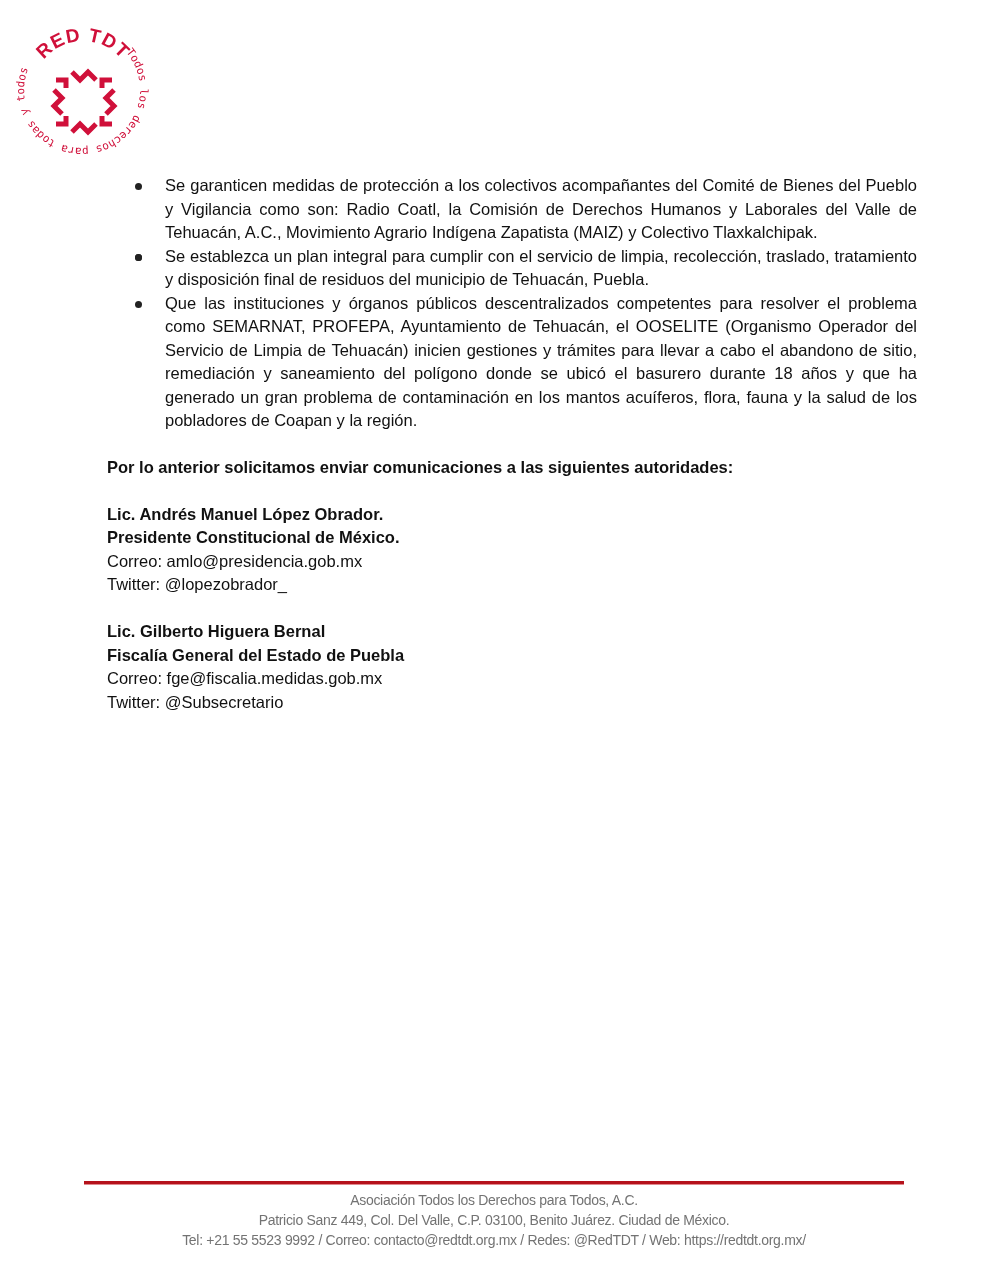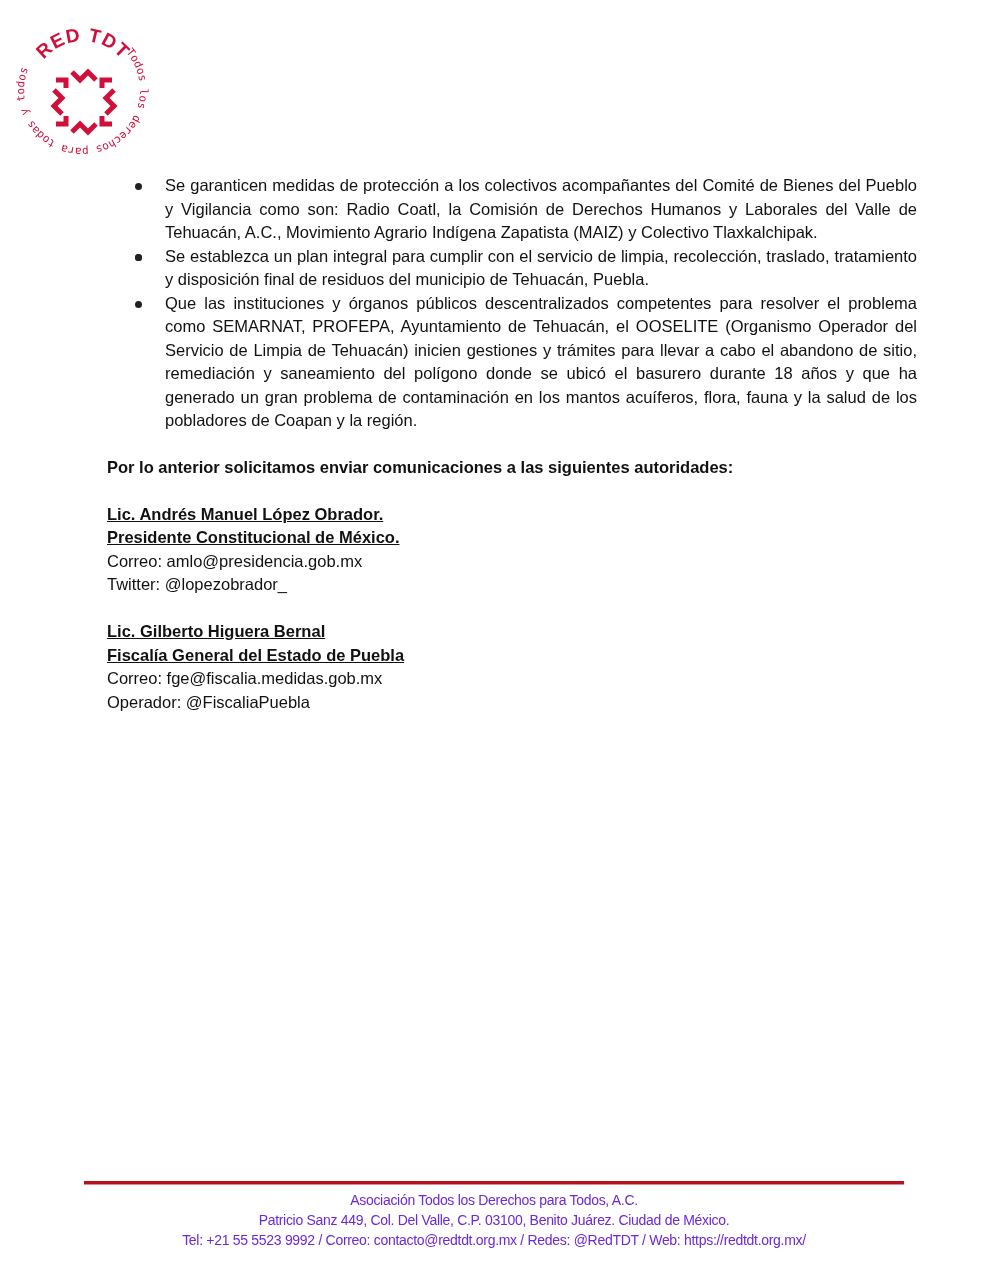--- a/index.html
+++ b/index.html
@@ -19,30 +19,30 @@
       position: relative; padding-left: 58px; text-align: justify;
     }
     ul.bullets li .dot {
       position: absolute; left: 28px; top: 9px; width: 7px; height: 7px;
       border-radius: 50%; background: #222;
     }
     .intro {
       font-weight: bold; margin-top: 23px;
     }
     .authority { margin-top: 23.5px; }
-    .authority .name, .authority .role { font-weight: bold; text-decoration: underline; }
+    .authority .name, .authority .role { font-weight: bold; }
     .footer {
       position: absolute; left: 84px; top: 1181px; width: 820px;
     }
     .footer .rule {
       height: 3px; background: #b5121b; border-bottom: 1px solid #e08a8e;
     }
     .footer .lines {
       text-align: center; font-family: "Liberation Sans", sans-serif;
-      font-size: 14px; line-height: 20px; color: #6d28d9; margin-top: 5px;
+      font-size: 14px; line-height: 20px; color: #737373; margin-top: 5px;
       letter-spacing: -0.3px;
     }
   </style>
 </head>
 <body>
 
 <div class="logo">
   <svg width="150" height="150" viewBox="0 0 150 150">
     <defs>
       <path id="topArc" d="M 28 62 A 50 50 0 0 1 122 62"></path>
@@ -81,21 +81,21 @@
   <div class="authority">
     <div class="name">Lic. Andrés Manuel López Obrador.</div>
     <div class="role">Presidente Constitucional de México.</div>
     <div>Correo: amlo@presidencia.gob.mx</div>
     <div>Twitter: @lopezobrador_</div>
   </div>
   <div class="authority">
     <div class="name">Lic. Gilberto Higuera Bernal</div>
     <div class="role">Fiscalía General del Estado de Puebla</div>
     <div>Correo: fge@fiscalia.medidas.gob.mx</div>
-    <div>Operador: @FiscaliaPuebla</div>
+    <div>Twitter: @Subsecretario</div>
   </div>
 </div>
 
 <div class="footer">
   <div class="rule"></div>
   <div class="lines">
     <div>Asociación Todos los Derechos para Todos, A.C.</div>
     <div>Patricio Sanz 449, Col. Del Valle, C.P. 03100, Benito Juárez. Ciudad de México.</div>
     <div>Tel: +21 55 5523 9992 / Correo: contacto@redtdt.org.mx / Redes: @RedTDT / Web: https://redtdt.org.mx/</div>
   </div>

